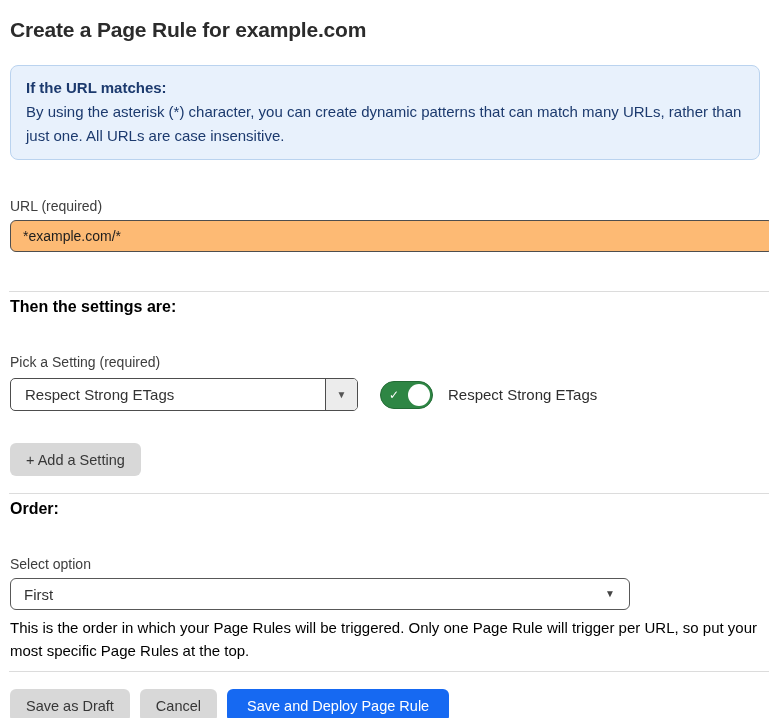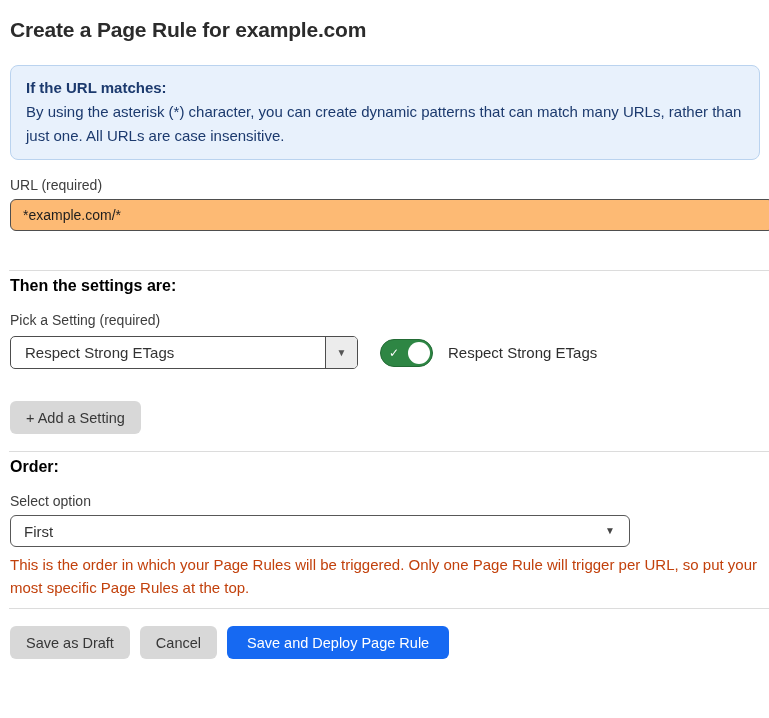--- a/index.html
+++ b/index.html
@@ -36,21 +36,21 @@
   .info-heading { font-weight: bold; }
   .info-link {
     color: #2161c8;
     text-decoration: underline;
     cursor: pointer;
   }
 
   .field-label {
     font-size: 14px;
     color: #3d3d3d;
-    margin-top: 17px;
+    margin-top: 38px;
     margin-bottom: 6px;
   }
 
   .url-input {
     display: block;
     width: 764px;
     height: 32px;
     background: #fdba74;
     border: 1px solid #4e4e4e;
     border-radius: 6px;
@@ -190,21 +190,21 @@
   }
   .order-select .arrow-down {
     position: absolute;
     right: 14px;
     color: #444444;
   }
   .help-text {
     margin-top: 6px;
     font-size: 15px;
     line-height: 23px;
-    color: #c2410c;
+    color: #000000;
     width: 755px;
   }
 
   .footer-buttons {
     display: flex;
     align-items: center;
     margin-top: 17px;
   }
   .footer-buttons .btn { margin-right: 10px; }
 </style>

